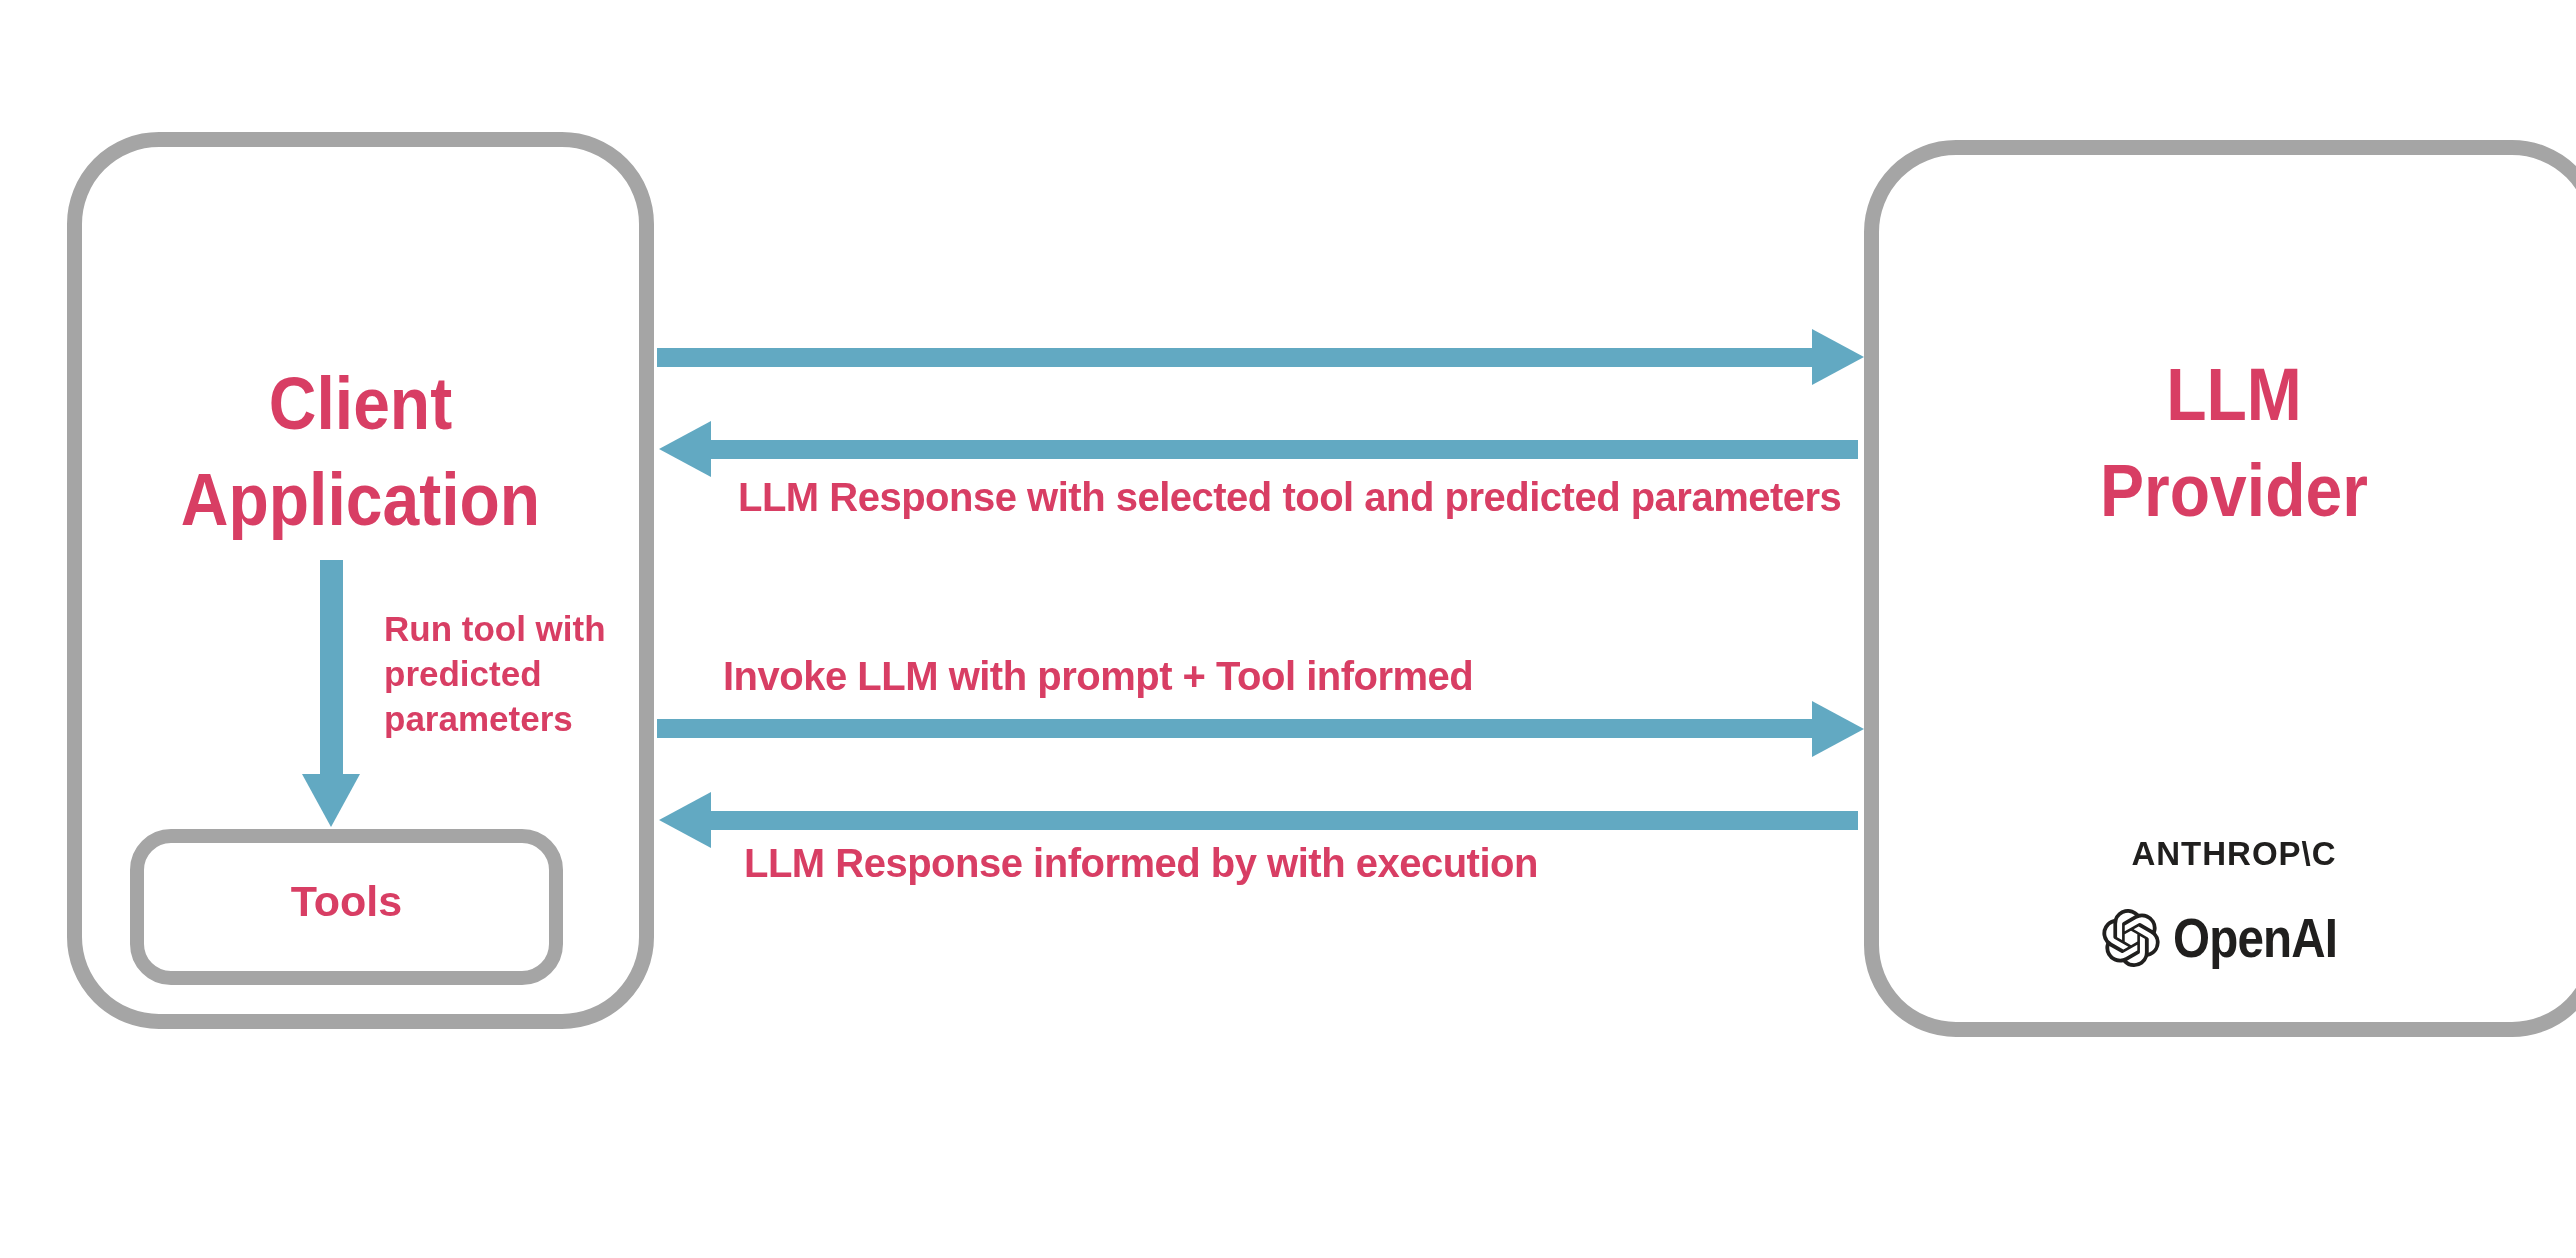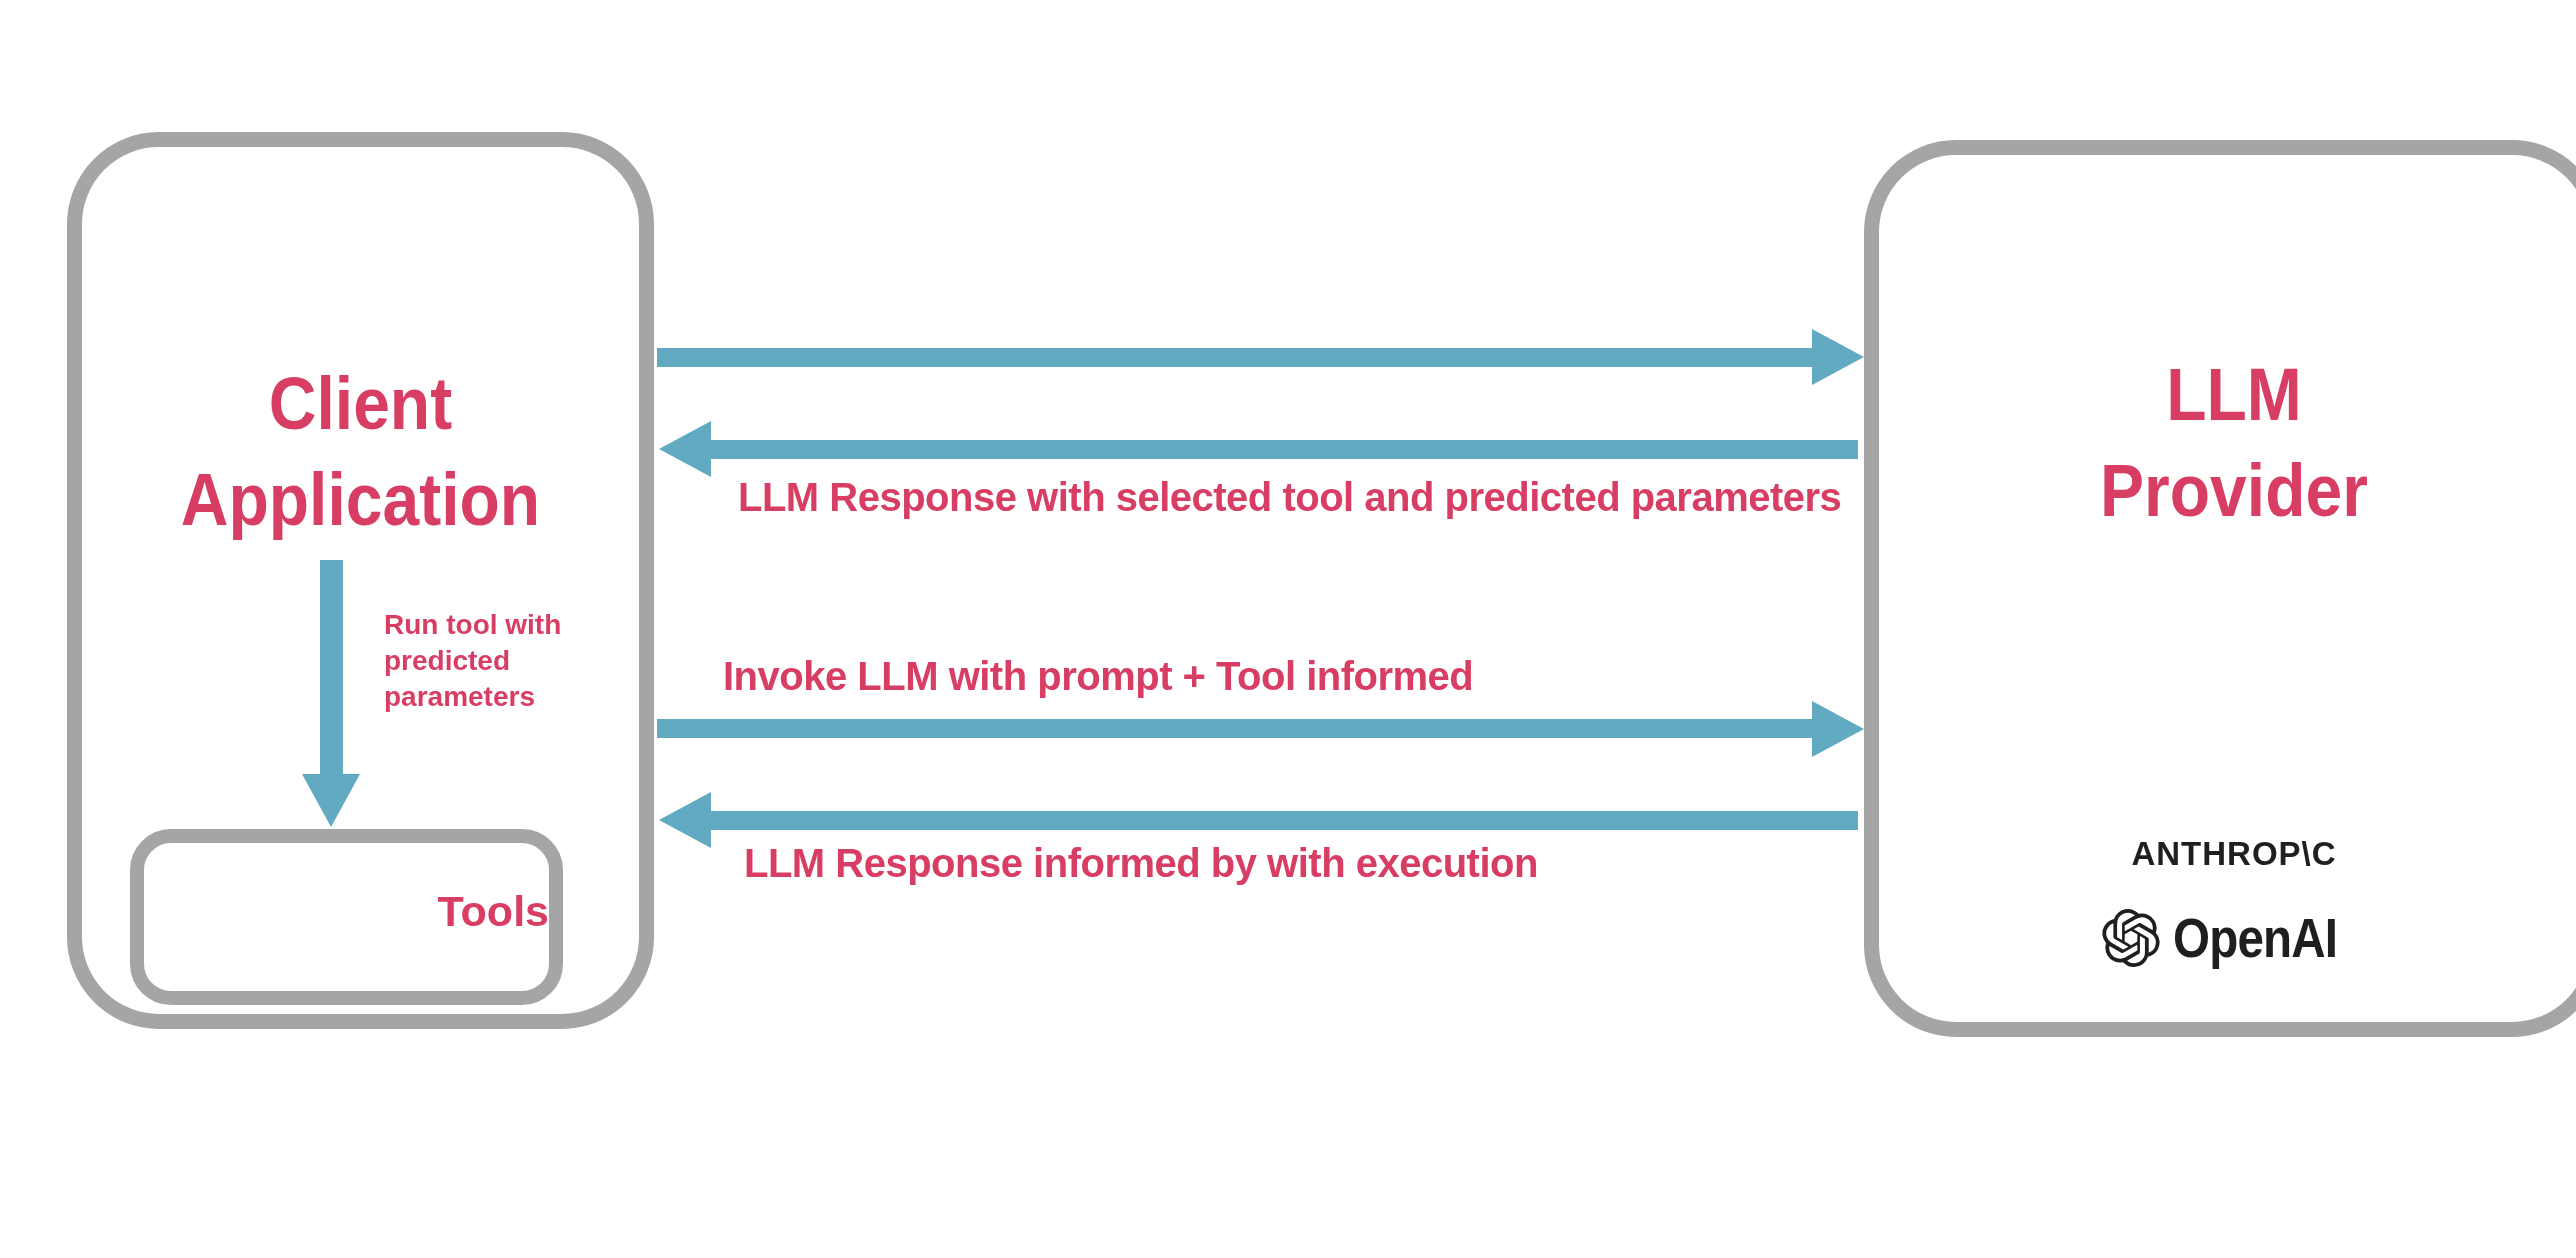--- a/index.html
+++ b/index.html
@@ -44,32 +44,32 @@
   .v-head{
     position:absolute;left:220px;top:627px;
     width:0;height:0;
     border-left:29px solid transparent;
     border-right:29px solid transparent;
     border-top:53px solid var(--blue,#62A9C2);
   }
   .run-label{
     position:absolute;left:302px;top:460px;
     color:var(--pink,#D83E64);
-    font-size:28px;line-height:1.28;
+    font-size:35px;line-height:1.28;
     white-space:pre-line;
   }
 
   
   .tools-box{
     position:absolute;left:48px;top:682px;
-    width:433px;height:176px;
+    width:433px;height:156px;
     border:14.5px solid var(--gray,#A5A5A5);
     border-radius:41px;
     box-sizing:border-box;
-    display:flex;align-items:center;justify-content:flex-end;
+    display:flex;align-items:center;justify-content:center;
     background:#ffffff;
   }
   .tools-label{
     color:var(--pink,#D83E64);
     font-size:43px;
     margin-top:-11.6px;
   }
 
   
   .anthropic{

